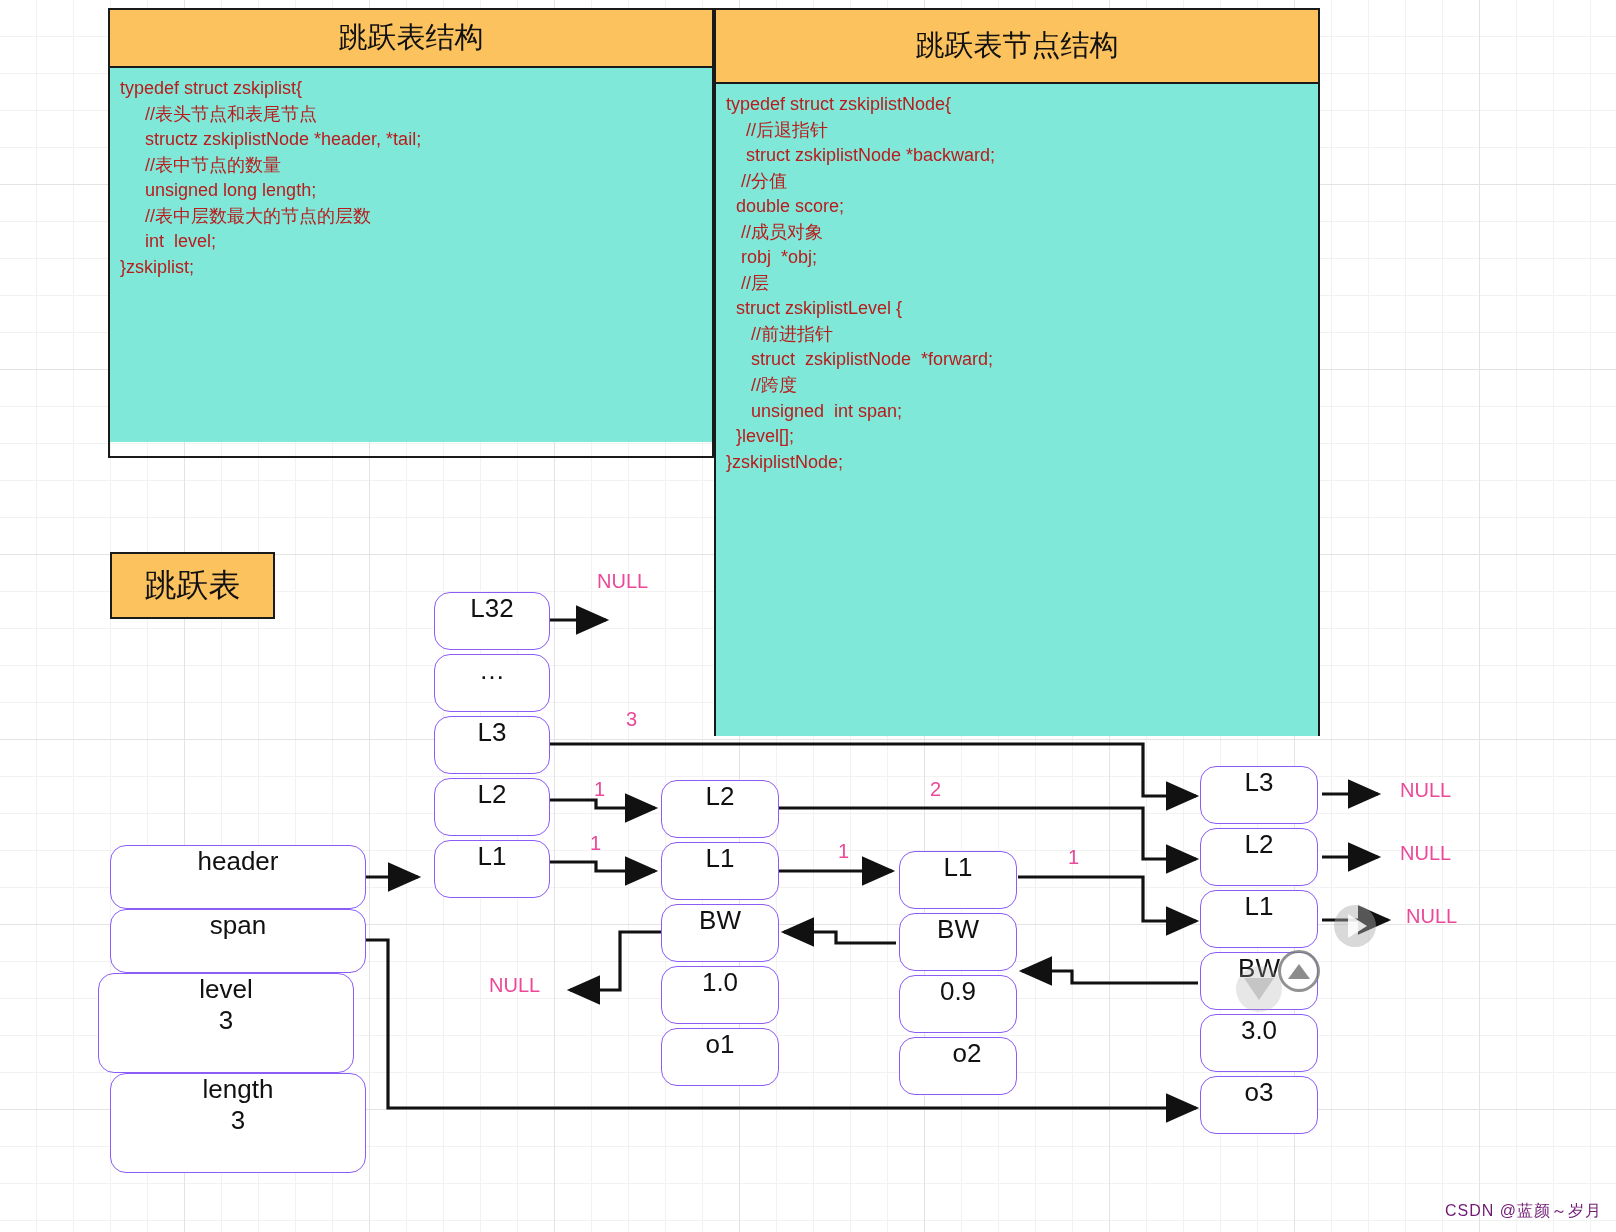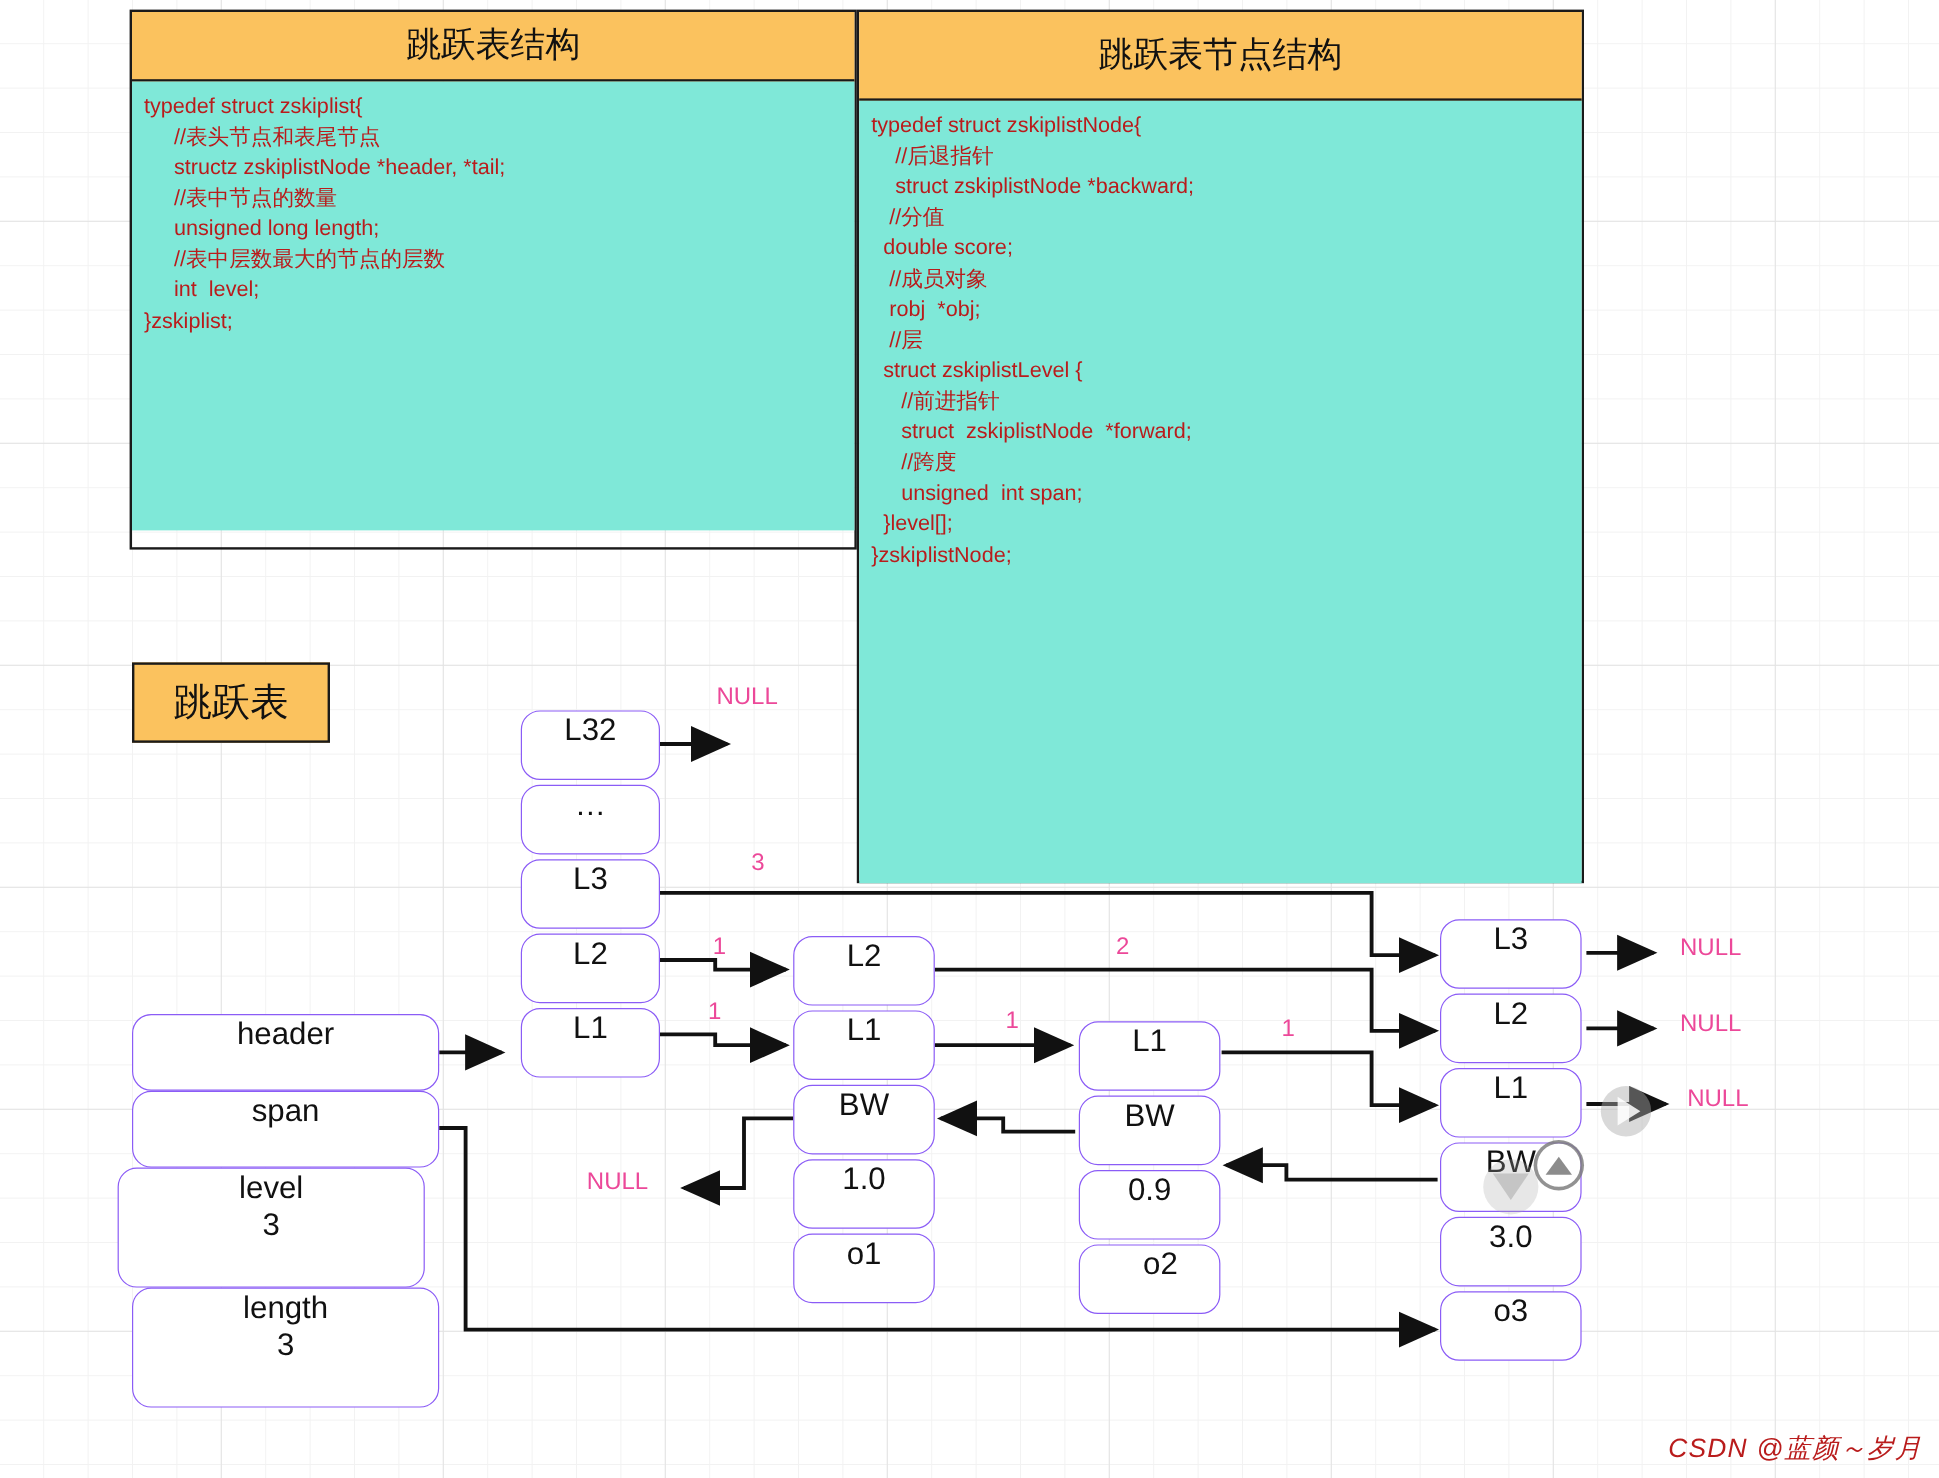--- a/index.html
+++ b/index.html
@@ -93,21 +93,21 @@
           border:3px solid rgba(110,110,110,.75);box-sizing:border-box;}
   #nav-down{left:1236px;top:966px;width:46px;height:46px;background:rgba(170,170,170,.28);}
   .tri{width:0;height:0;}
   .tri-r{border-top:12px solid transparent;border-bottom:12px solid transparent;border-left:19px solid rgba(255,255,255,.85);margin-left:5px;}
   .tri-u{border-left:11px solid transparent;border-right:11px solid transparent;border-bottom:15px solid rgba(120,120,120,.85);}
   .tri-d{border-left:15px solid transparent;border-right:15px solid transparent;border-top:22px solid rgba(190,190,190,.85);}
 
   
   #watermark{
     position:absolute;right:14px;bottom:10px;
-    font-size:22px;color:#b91c1c;letter-spacing:1px;z-index:10;font-style:italic;
+    font-size:16px;color:#701a75;letter-spacing:1px;z-index:10;
   }
 </style>
 </head>
 <body>
 
 <div id="grid"></div>
 
 <svg id="canvas" width="1616" height="1232">
   <defs>
     <marker id="ah" markerWidth="11" markerHeight="11" refX="9.5" refY="5.5" orient="auto">

